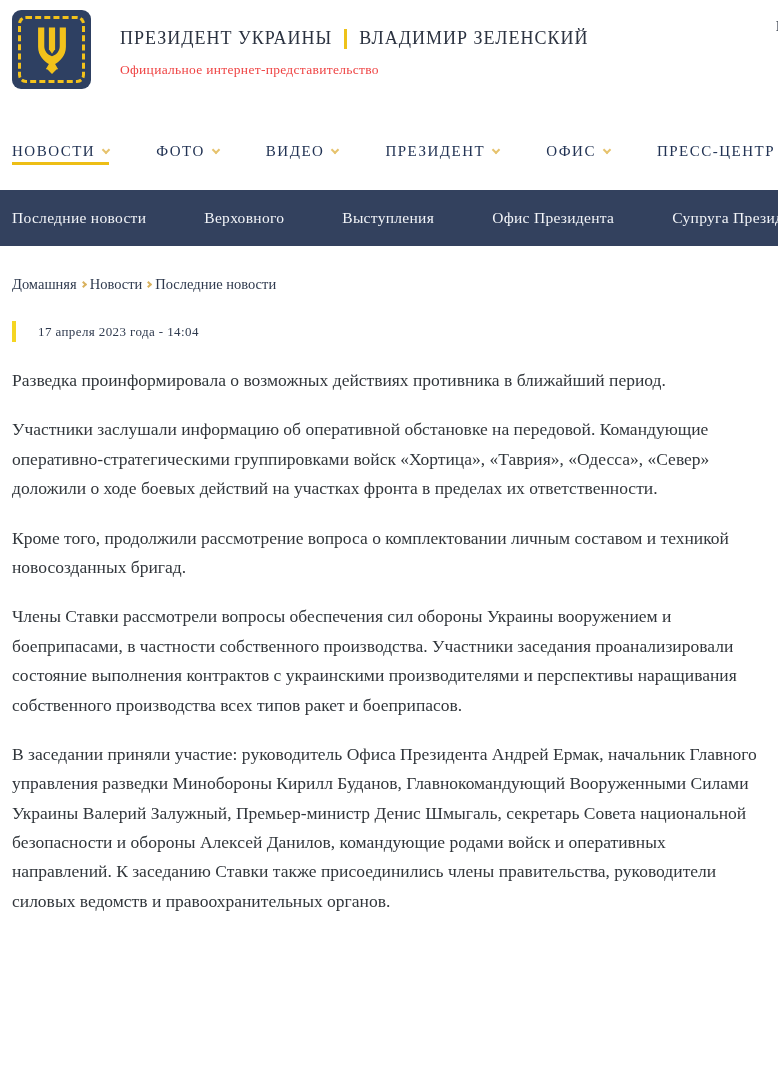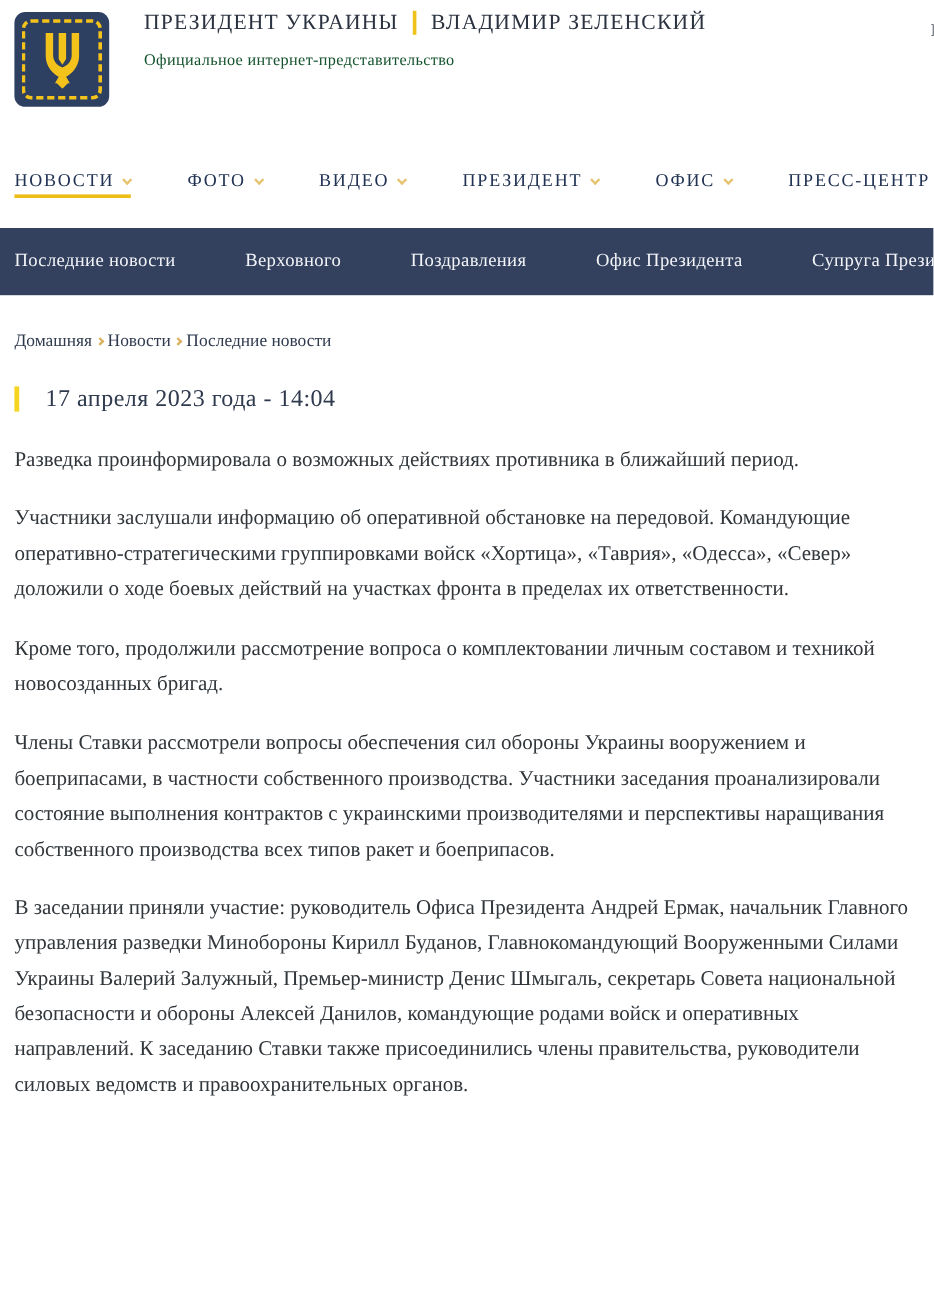--- a/index.html
+++ b/index.html
@@ -13,27 +13,27 @@
   .header { position:relative; height:130px; background:#fff; }
   .logo {
     position:absolute; left:12px; top:10px; width:79px; height:79px;
     background:#2e4062; border-radius:9px; padding:6px;
   }
   .logo-inner {
     width:100%; height:100%; border:3px dashed #f3c21b; border-radius:8px;
     display:flex; align-items:center; justify-content:center;
   }
   .logo-inner svg { width:34px; height:48px; fill:#f3c21b; }
-  .site-titles { position:absolute; left:120px; top:8px; }
+  .site-titles { position:absolute; left:120px; top:28px; }
   .site-title-row {
     font-size:18px; letter-spacing:1px; color:#2b3240;
     display:flex; align-items:center; gap:12px; white-space:nowrap;
   }
   .title-divider { width:3px; height:20px; background:#eec21a; display:inline-block; }
-  .site-subtitle { margin-top:13px; font-size:13.5px; color:#14532d; letter-spacing:0.3px; }
+  .site-subtitle { margin-top:13px; font-size:13.5px; color:#ef4444; letter-spacing:0.3px; }
   .top-right-partial {
     position:absolute; top:18px; right:-16px; font-size:15px; color:#2b3240;
   }
   
   .mainnav {
     display:flex; align-items:center; gap:47px;
     padding:0 0 0 12px; height:48px; background:#fff; white-space:nowrap;
   }
   .mainnav-item {
     font-size:15px; letter-spacing:1.5px; color:#223354; cursor:pointer;
@@ -64,21 +64,21 @@
     transform:rotate(-45deg);
   }
   
   .article { padding:0 12px; }
   .article-title {
     margin-top:26px; font-size:34px; line-height:1.32; font-weight:400;
     color:#2b3240; max-width:700px; letter-spacing:0.2px;
   }
   .date-row { display:flex; align-items:center; margin-top:28px; }
   .date-bar { width:4px; height:21px; background:#f5d522; margin-right:22px; }
-  .date-text { font-size:20px; color:#2f3a4e; letter-spacing:0.4px; }
+  .date-text { font-size:13px; color:#2f3a4e; letter-spacing:0.4px; }
   .body-text { margin-top:24px; }
   .body-text p {
     font-size:17.5px; line-height:1.68; color:#31363b;
     margin-bottom:20px; max-width:756px;
   }
 </style>
 </head>
 <body>
 
 <div class="header">
@@ -126,21 +126,21 @@
   <span class="mainnav-item">
     <span>ПРЕСС-ЦЕНТР</span>
 
   </span>
 
 </div>
 
 <div class="subnav">
   <span class="subnav-item">Последние новости</span>
   <span class="subnav-item">Верховного</span>
-  <span class="subnav-item">Поздравления</span>
+  <span class="subnav-item">Выступления</span>
   <span class="subnav-item">Офис Президента</span>
   <span class="subnav-item">Супруга Президента</span>
 </div>
 
 <div class="breadcrumb">
   <span class="bc-link">Домашняя</span>
   <span class="bc-sep"></span>
   <span class="bc-link">Новости</span>
   <span class="bc-sep"></span>
   <span class="bc-link">Последние новости</span>

